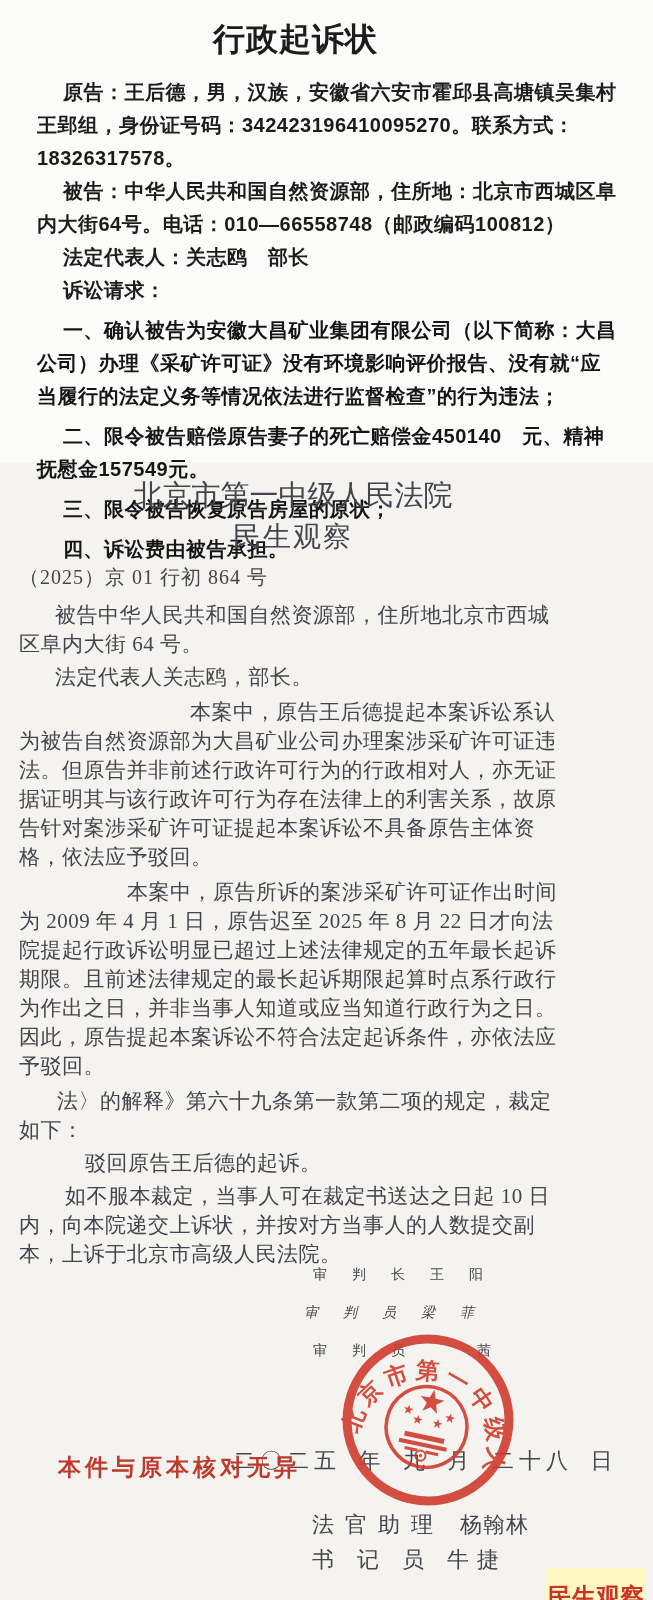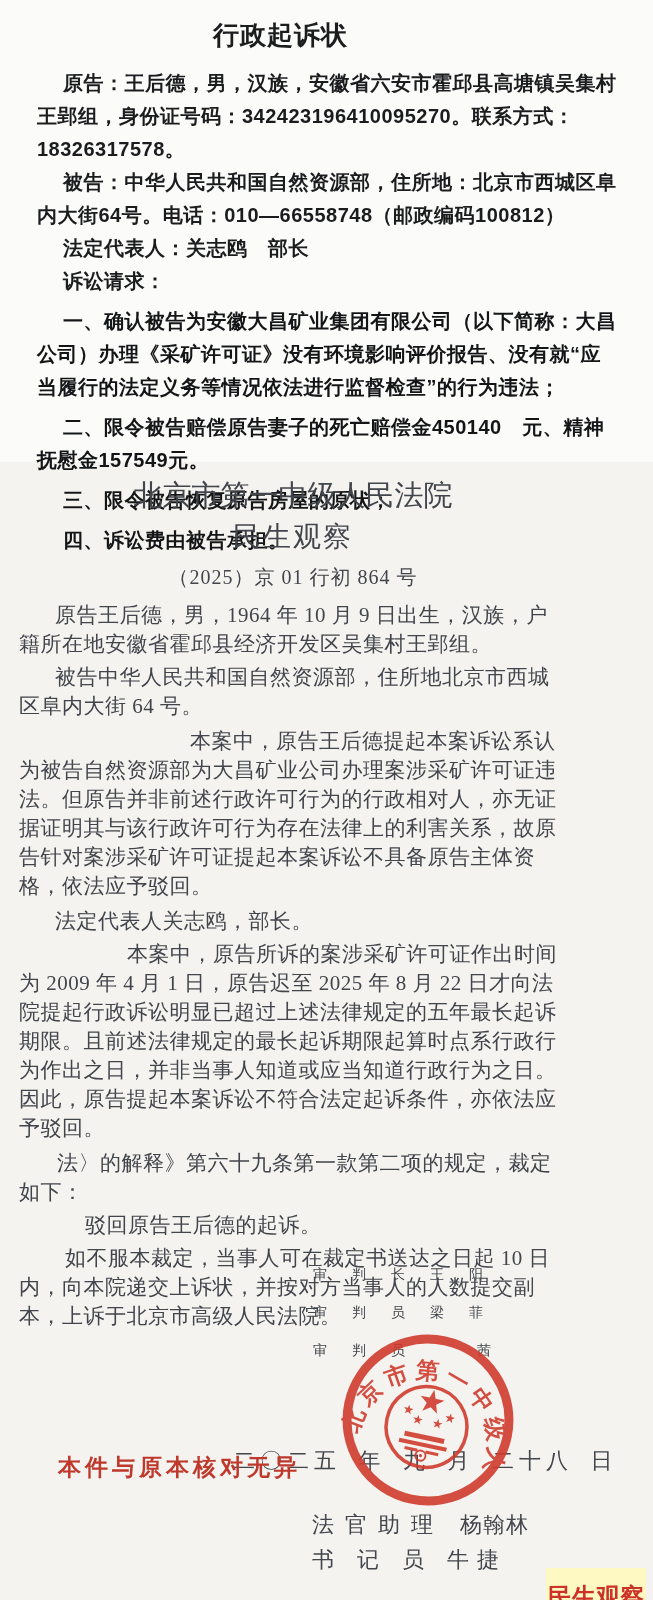--- a/index.html
+++ b/index.html
@@ -10,21 +10,21 @@
   }
   
   .complaint{
     box-sizing:border-box;width:653px;height:462px;
     background:#fbfbfa;
     padding:18px 33px 0 37px;
     color:#1b1c1e;
     font-family:"Liberation Sans", sans-serif;
   }
   .c-title{
-    font-size:26px;font-weight:800;letter-spacing:1px;
+    font-size:32px;font-weight:800;letter-spacing:1px;
     width:fit-content;margin:0 0 14px 176px;
   }
   .c-p{
     font-size:20px;line-height:33px;font-weight:600;
     margin:0;text-indent:26px;letter-spacing:0.5px;
   }
   .c-claim{
     font-size:20px;line-height:33px;font-weight:800;
     margin:7px 0 0 0;text-indent:26px;letter-spacing:0.5px;color:#141517;
   }
@@ -37,38 +37,38 @@
   }
   .r-court{
     font-size:29px;letter-spacing:0px;width:fit-content;
     margin:0 auto 2px auto;font-weight:400;white-space:nowrap;
   }
   .r-doctype{
     font-size:28px;letter-spacing:2px;width:fit-content;
     margin:0 auto 8px auto;font-weight:400;
   }
   .r-caseno{
-    font-size:20px;text-align:center;margin:0 0 10px 0;letter-spacing:1px;
+    font-size:20px;text-align:left;margin:0 0 10px 0;letter-spacing:1px;
   }
   .rp{font-size:21px;line-height:29px;margin:0 0 4px 0;letter-spacing:0.5px;}
   .ind-a{text-indent:36px;}
   .ind-b{text-indent:171px;margin-top:6px;margin-bottom:6px;}
   .ind-c{text-indent:108px;margin-bottom:6px;}
   .ind-d{text-indent:38px;}
   .ind-e{text-indent:66px;}
   .ind-f{text-indent:46px;}
   
   .abs{position:absolute;white-space:nowrap;}
   .judge-line{
     font-size:14px;color:#43464d;letter-spacing:25px;
     font-family:"Liberation Serif", serif;
     text-align:center;
   }
   .jl1{left:313px;top:1266px;}
-  .jl2{left:313px;top:1304px;}
+  .jl2{left:304px;top:1304px;font-style:italic;}
   .jl3{left:313px;top:1342px;}
   .name-offset{margin-left:47px;}
   .date-line{
     left:233px;top:1446px;font-size:22px;color:#43464d;
     letter-spacing:5px;word-spacing:7px;
   }
   .verify-note{
     left:58px;top:1452px;font-size:23px;font-weight:800;
     color:#bf382c;letter-spacing:4px;
     font-family:"Liberation Sans", sans-serif;
@@ -104,24 +104,23 @@
   <p class="c-claim">一、确认被告为安徽大昌矿业集团有限公司（以下简称：大昌公司）办理《采矿许可证》没有环境影响评价报告、没有就“应当履行的法定义务等情况依法进行监督检查”的行为违法；</p>
   <p class="c-claim">二、限令被告赔偿原告妻子的死亡赔偿金450140　元、精神抚慰金157549元。</p>
   <p class="c-claim">三、限令被告恢复原告房屋的原状；</p>
   <p class="c-claim">四、诉讼费由被告承担。</p>
 </section>
 
 <section class="ruling">
   <h2 class="r-court">北京市第一中级人民法院</h2>
   <h3 class="r-doctype">民生观察</h3>
   <div class="r-caseno">（2025）京 01 行初 864 号</div>
-  <p class="rp ind-a">原告王后德，男，1964 年 10 月 9 日出生，汉族，户籍所在地安徽省霍邱县经济开发区吴集村王郢组。</p>
   <p class="rp ind-a">被告中华人民共和国自然资源部，住所地北京市西城区阜内大街 64 号。</p>
+  <p class="rp ind-a">法定代表人关志鸥，部长。</p>
   <p class="rp ind-b">本案中，原告王后德提起本案诉讼系认为被告自然资源部为大昌矿业公司办理案涉采矿许可证违法。但原告并非前述行政许可行为的行政相对人，亦无证据证明其与该行政许可行为存在法律上的利害关系，故原告针对案涉采矿许可证提起本案诉讼不具备原告主体资格，依法应予驳回。</p>
-  <p class="rp ind-a">法定代表人关志鸥，部长。</p>
   <p class="rp ind-c">本案中，原告所诉的案涉采矿许可证作出时间为 2009 年 4 月 1 日，原告迟至 2025 年 8 月 22 日才向法院提起行政诉讼明显已超过上述法律规定的五年最长起诉期限。且前述法律规定的最长起诉期限起算时点系行政行为作出之日，并非当事人知道或应当知道行政行为之日。因此，原告提起本案诉讼不符合法定起诉条件，亦依法应予驳回。</p>
   <p class="rp ind-d">法〉的解释》第六十九条第一款第二项的规定，裁定如下：</p>
   <p class="rp ind-e">驳回原告王后德的起诉。</p>
   <p class="rp ind-f">如不服本裁定，当事人可在裁定书送达之日起 10 日内，向本院递交上诉状，并按对方当事人的人数提交副本，上诉于北京市高级人民法院。</p>
 </section>
 
 <div class="abs judge-line jl1"><span>审判长</span><span>王阳</span></div>
 <div class="abs judge-line jl2"><span>审判员</span><span>梁菲</span></div>
 <div class="abs judge-line jl3"><span>审判员</span><span class="name-offset">茜</span></div>
 

